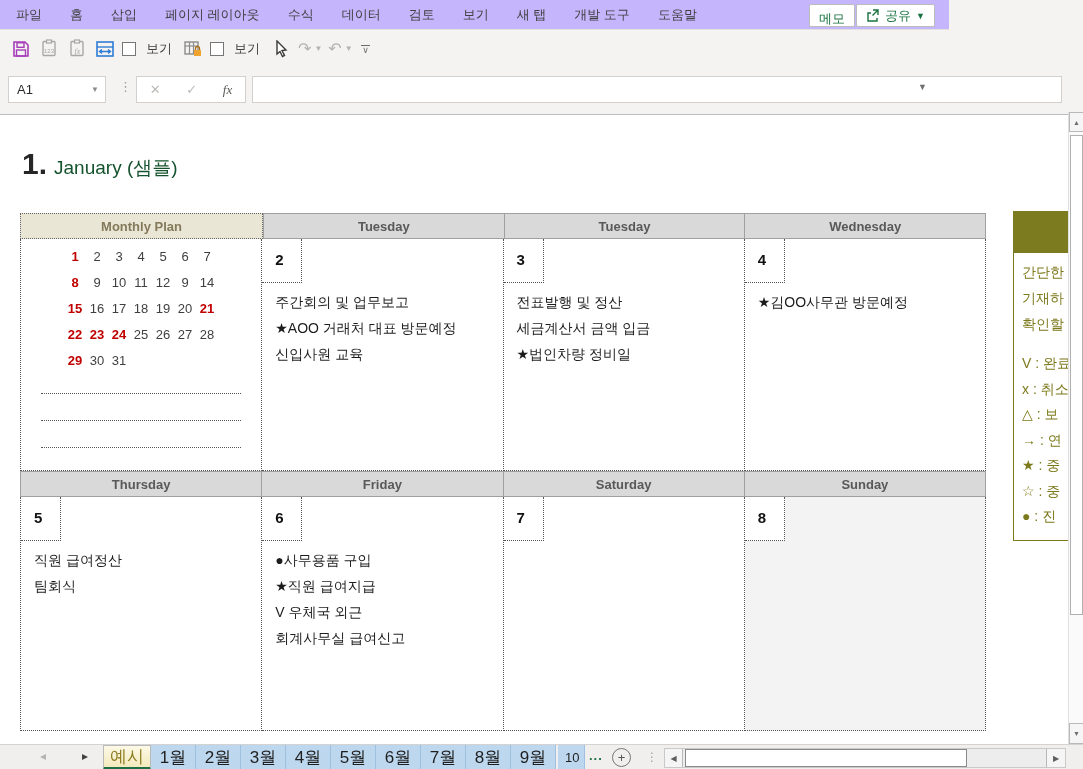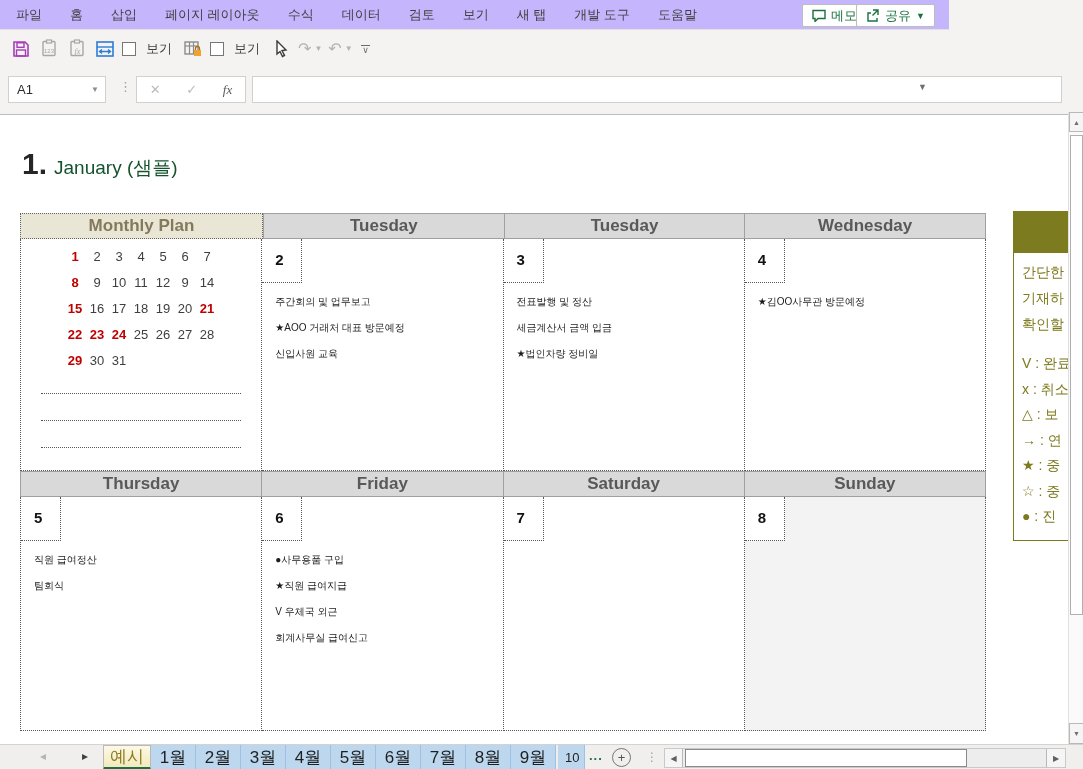--- a/index.html
+++ b/index.html
@@ -4,21 +4,21 @@
 <style>
   * { margin:0; padding:0; box-sizing:border-box; }
   html,body { width:1083px; height:769px; overflow:hidden; }
   body { font-family:"Liberation Sans","DejaVu Sans",sans-serif; background:#f4f3f1; position:relative; }
 
   
   #menubar { position:absolute; left:0; top:0; width:949px; height:30px; background:#c4b5fd; border-bottom:1px solid #e3e1de; display:flex; align-items:flex-start; }
   #menubar .menu-items { display:flex; align-items:center; height:100%; padding-left:2px; }
   #menubar .menu-items > div { padding:0 14px; font-size:13px; color:#404040; height:100%; display:flex; align-items:center; cursor:default; }
   .chrome-btn { position:absolute; top:4px; height:23px; background:#fff; border:1px solid #bdbdbb; border-radius:2px; display:flex; align-items:center; gap:5px; padding:0 9px; color:#18713f; font-size:13px; }
-  #memo-btn { right:82px; }
+  #memo-btn { right:94px;flex-direction:column; }
   #share-btn { right:14px; }
   .chrome-btn .chev { font-size:9px; color:#18713f; }
 
   
   #toolbar { position:absolute; left:0; top:30px; width:1083px; height:37px; background:#f4f3f1; display:flex; align-items:center; gap:6px; padding-left:10px; }
   .tbi { width:22px; height:22px; display:flex; align-items:center; justify-content:center; }
   .cbx { width:14px; height:14px; border:1px solid #767676; background:#fff; display:inline-block; }
   .cbx-label { font-size:13px; color:#404040; margin:0 4px 0 4px; }
   .ghost { color:#b3b3b3; font-size:16px; }
   .mini-chev { font-size:8px; color:#b3b3b3; margin-left:-3px; }
@@ -38,32 +38,32 @@
   #fb-expand { position:absolute; right:4px; top:15px; font-size:9px; color:#6e6e6e; }
 
   
   #sheet { position:absolute; left:0; top:114px; width:1068px; height:630px; background:#fff; border-top:1px solid #bdbdbd; overflow:hidden; }
   #sheet-title { position:absolute; left:22px; top:32px; display:flex; align-items:baseline; }
   #sheet-title .tnum { font-size:30px; font-weight:bold; color:#262626; }
   #sheet-title .ttext { font-size:19px; color:#14532d; margin-left:7px; }
 
   .cal { position:absolute; left:20px; top:98px; width:966px; }
   .hrow { display:flex; height:26px; }
-  .hcell { flex:1; display:flex; align-items:center; justify-content:center; font-weight:bold; font-size:17px; color:#595959; background:#d9d9d9; border:1px solid #a0a0a0; margin-left:-1px; }
+  .hcell { flex:1; display:flex; align-items:center; justify-content:center; font-weight:bold; font-size:13px; color:#595959; background:#d9d9d9; border:1px solid #a0a0a0; margin-left:-1px; }
   .hcell:first-child { margin-left:0; }
   .mp-header { background:#e9e6d5 !important; color:#84795b !important; border:1px dotted #666 !important; }
   .brow { display:flex; border-left:1px dotted #555; }
   .brow1 { height:232px; }
   .brow2 { height:234px; }
   .bcell { flex:1; position:relative; border-right:1px dotted #555; border-bottom:1px dotted #555; background:#fff; }
   .bcell.gray { background:#f3f3f3; }
   .daybox { position:absolute; left:0; top:0; width:40px; height:44px; border-right:1px dotted #555; border-bottom:1px dotted #555; background:#fff; }
   .daybox span { position:absolute; left:13px; top:12px; font-size:15px; font-weight:bold; color:#111; }
   .entries { position:absolute; left:13px; top:50px; right:4px; }
-  .entries div { height:26px; line-height:26px; font-size:10px; color:#1c1c1c; white-space:nowrap; overflow:hidden; }
+  .entries div { height:26px; line-height:26px; font-size:14px; color:#1c1c1c; white-space:nowrap; overflow:hidden; }
   .minical { position:absolute; left:43px; top:4px; display:grid; grid-template-columns:repeat(7,22px); grid-auto-rows:26px; font-size:13px; color:#3f3f3f; }
   .minical span { display:flex; align-items:center; justify-content:center; }
   .minical .red { color:#c00000; font-weight:600; }
   .rule { position:absolute; left:20px; width:200px; border-bottom:1px dotted #555; }
   .r1 { top:154px; } .r2 { top:181px; } .r3 { top:208px; }
 
   
   #legend { position:absolute; left:1013px; top:96px; width:120px; }
   #legend .leg-head { width:100%; height:42px; background:#7d7b20; }
   #legend .leg-body { width:100%; border:1px solid #7d7a1d; border-top:none; background:#fff; padding:6px 0 10px 8px; }

